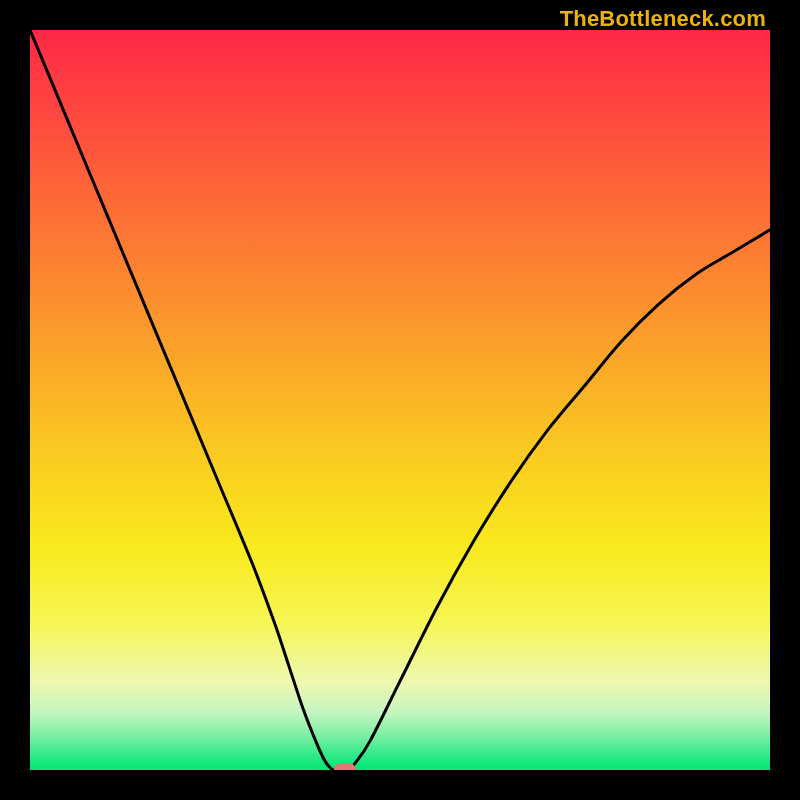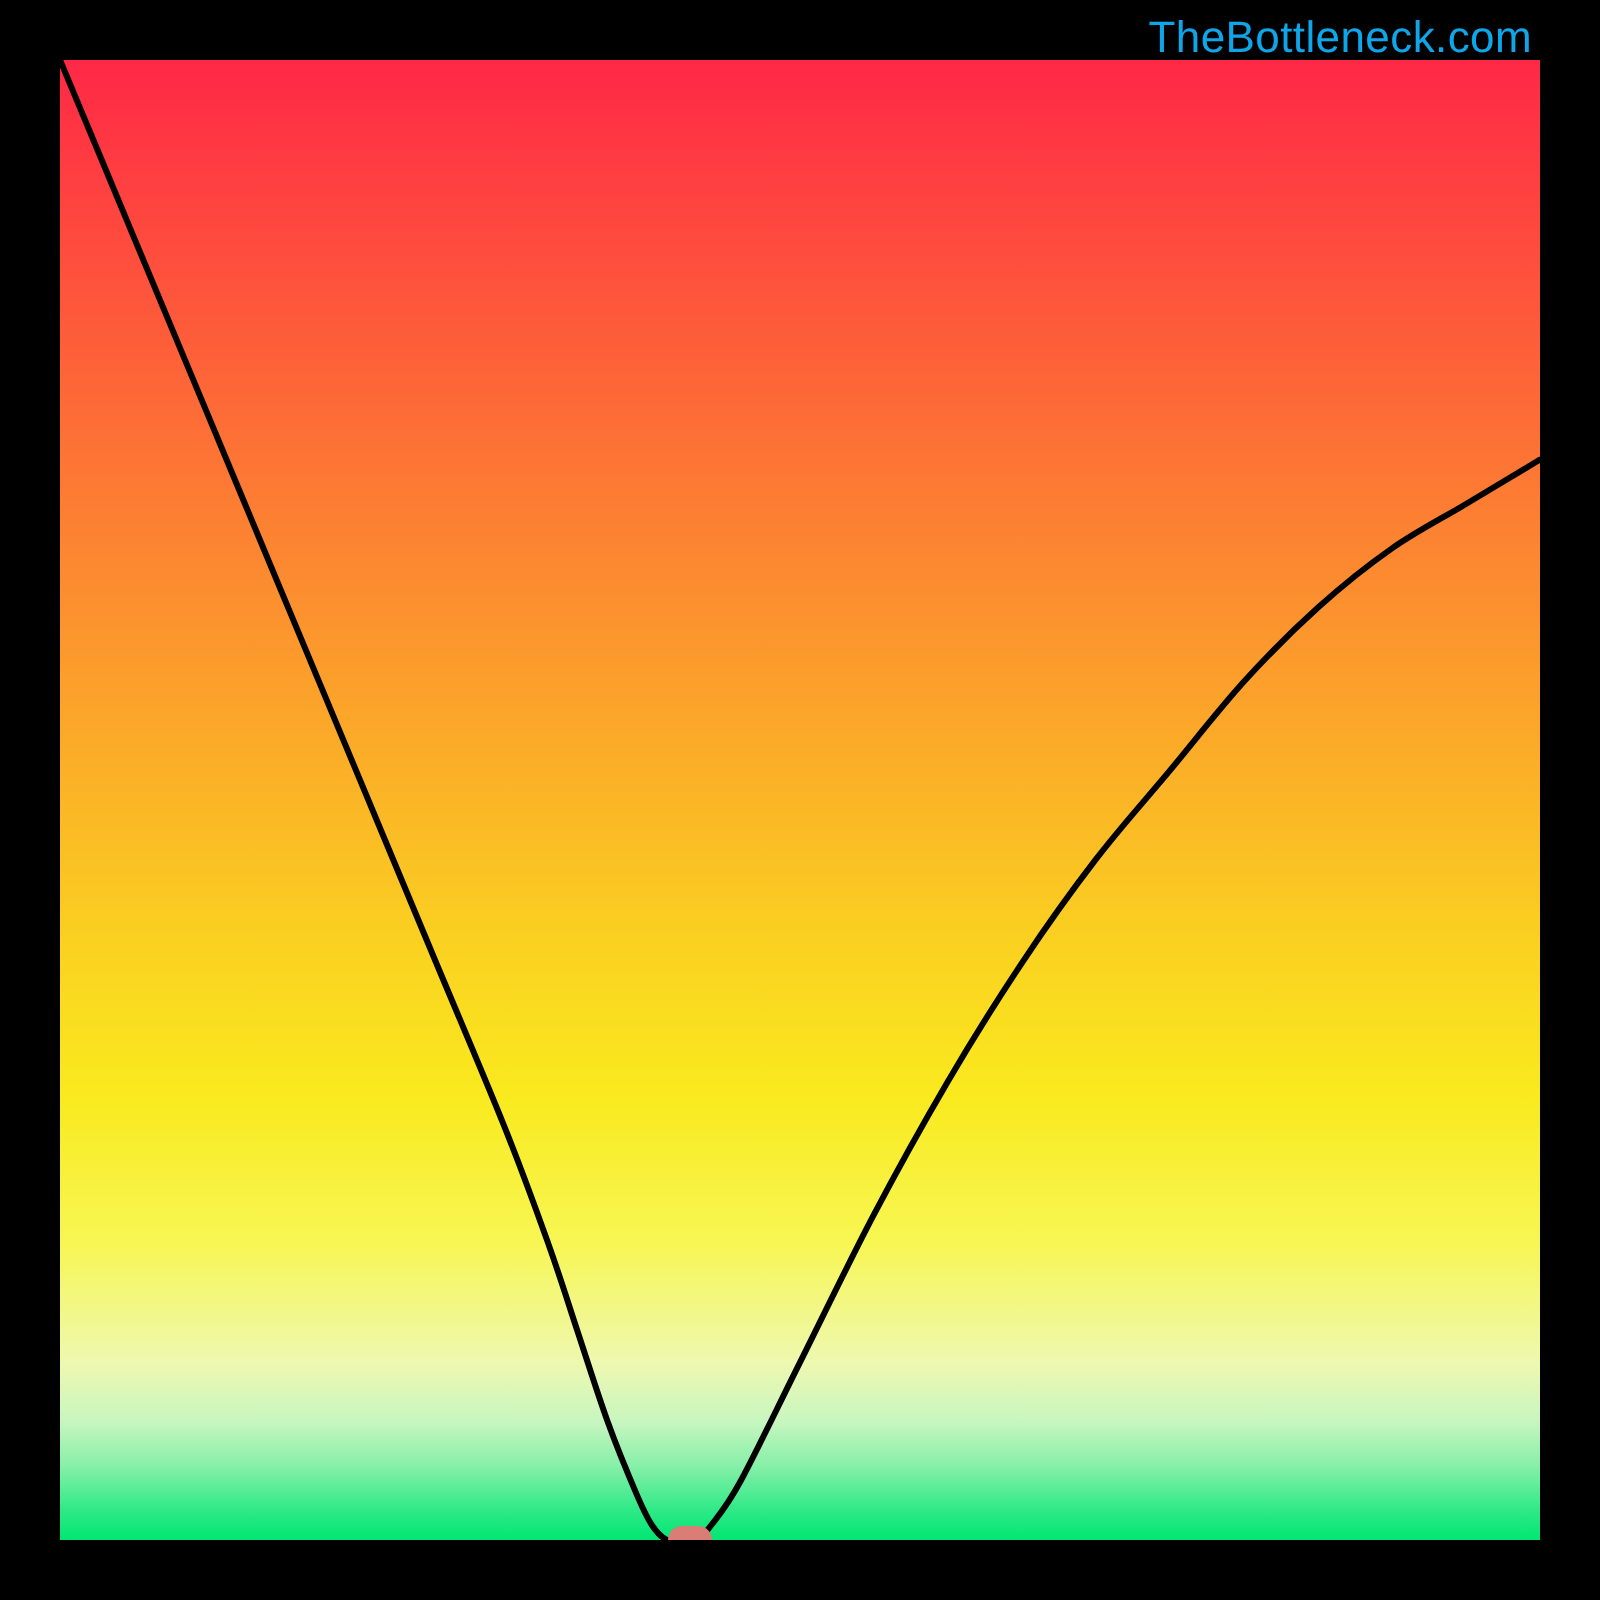--- a/index.html
+++ b/index.html
@@ -43,23 +43,23 @@
       #c8f6c0 92%,
       #86f0a8 95%,
       #2fe987 98%,
       #00e673 100%
     );
   }
   .watermark {
     position: absolute;
     top: 6px;
     right: 34px;
-    color: #0ea5e9;
+    color: #eab308;
     font-size: 22px;
-    font-weight: 400;
+    font-weight: 700;
     letter-spacing: 0.2px;
     user-select: none;
   }
   svg.curve {
     position: absolute;
     inset: 0;
   }
   .marker {
     position: absolute;
     width: 22px;

